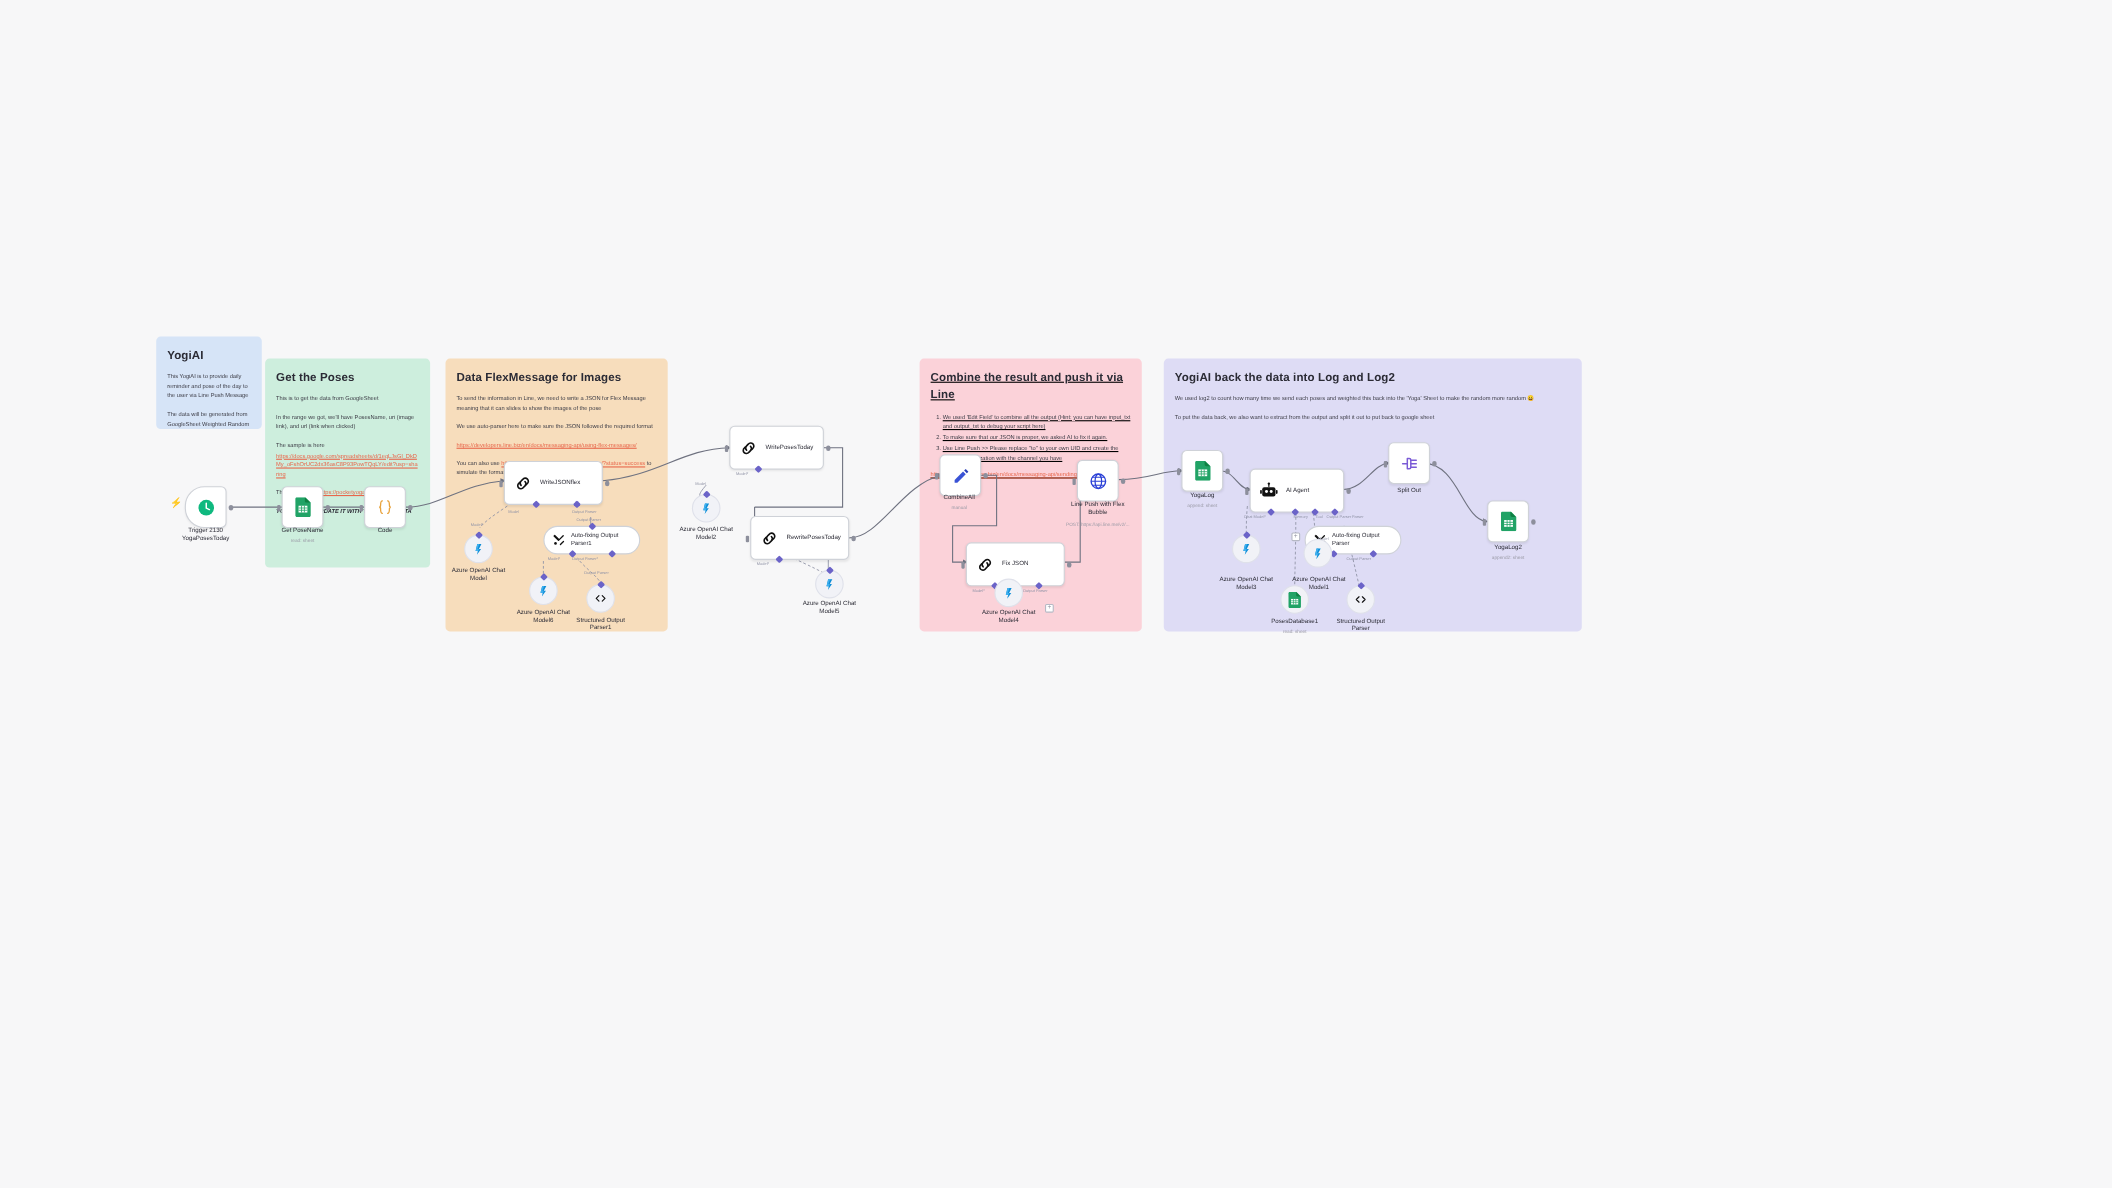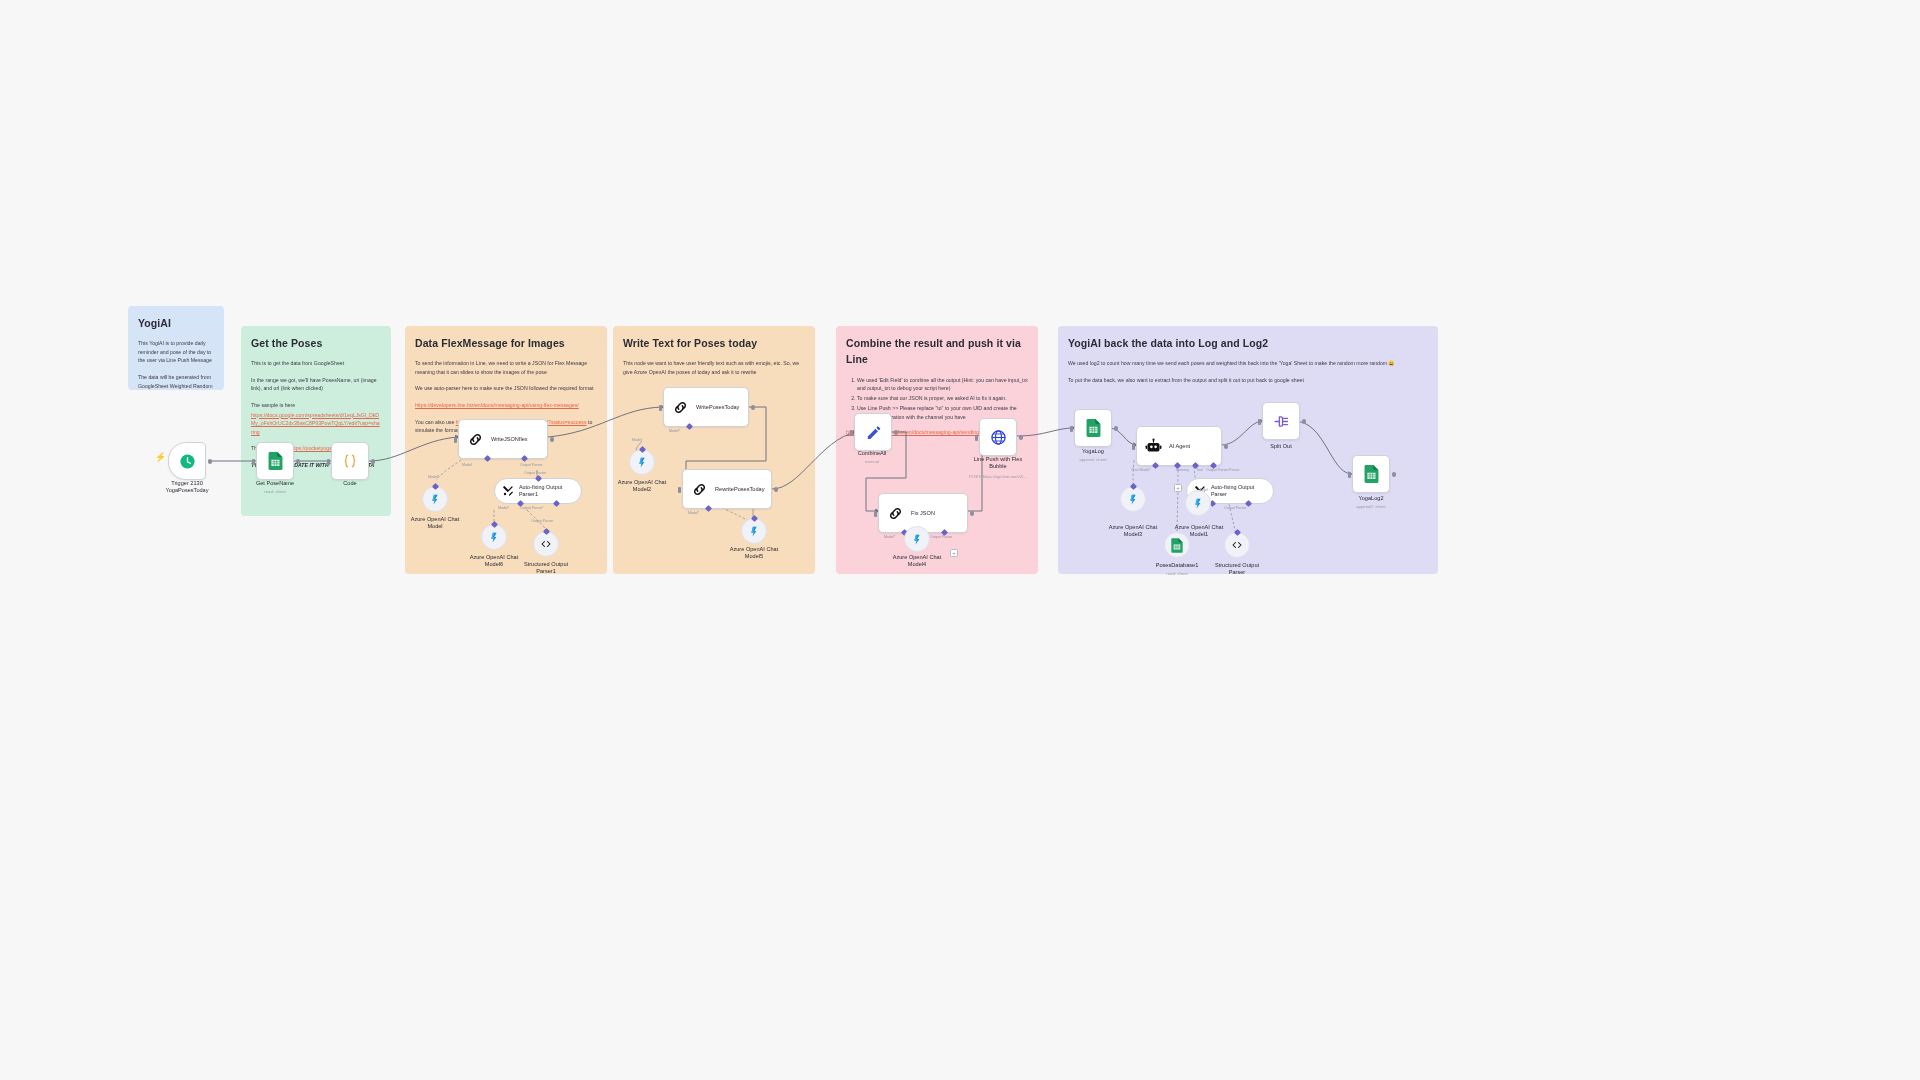--- a/index.html
+++ b/index.html
@@ -53,21 +53,21 @@
     font-size: 5.2px;
     color: #3c3c46;
     line-height: 1.7;
   }
   .sticky ol li { margin-bottom: 1px; }
 
   .note-blue   { background: #d6e4f7; }
   .note-green  { background: #cdeedd; }
   .note-orange { background: #f7ddbc; }
   .note-orange2{ background: #f7ddbc; }
-  .note-pink   { background: #fbd2d9; }
+  .note-pink   { background: #fbd2d9; text-decoration: underline; }
   .note-purple { background: #dedcf5; }
 
   
   #wires { position: absolute; left: 0; top: 0; width: 1920px; height: 1080px; pointer-events: none; }
 
   
   .node {
     position: absolute;
     background: #ffffff;
     border: 1px solid #cfd2d8;
@@ -158,21 +158,21 @@
     font-size: 9px;
     color: #ff5b4a;
   }
   svg.ic { display: block; }
 </style>
 </head>
 <body>
 
 <div id="canvas">
 
-  <div class="sticky note-blue" style="left:128px; top:306px; width:96px; height:84px;">
+  <div class="sticky note-blue" style="left:142px; top:306px; width:96px; height:84px;">
     <h3>YogiAI</h3>
     <p>This YogiAI is to provide daily reminder and pose of the day to the user via Line Push Message</p>
     <p>The data will be generated from GoogleSheet Weighted Random Poses and Push to your Line at the scheduled time</p>
   </div>
 
   <div class="sticky note-green" style="left:241px; top:326px; width:150px; height:190px;">
     <h3>Get the Poses</h3>
     <p>This is to get the data from GoogleSheet</p>
     <p>In the range we got, we'll have PosesName, uri (image link), and url (link when clicked)</p>
     <p style="margin-bottom:1px;">The sample is here</p>
@@ -182,24 +182,20 @@
   </div>
 
   <div class="sticky note-orange" style="left:405px; top:326px; width:202px; height:248px;">
     <h3>Data FlexMessage for Images</h3>
     <p>To send the information in Line, we need to write a JSON for Flex Message meaning that it can slides to show the images of the pose</p>
     <p>We use auto-parser here to make sure the JSON followed the required format</p>
     <p class="link">https://developers.line.biz/en/docs/messaging-api/using-flex-messages/</p>
     <p><span>You can also use </span><span class="lnk">https://developers.line.biz/flex-simulator/?status=success</span><span> to simulate the format</span></p>
   </div>
 
-  <div class="sticky note-orange2" style="left:613px; top:326px; width:202px; height:248px;">
-    <h3>Write Text for Poses today</h3>
-    <p>This node we want to have user friendly text such as with emojis, etc. So, we give Azure OpenAI the poses of today and ask it to rewrite</p>
-  </div>
 
   <div class="sticky note-pink" style="left:836px; top:326px; width:202px; height:248px;">
     <h3>Combine the result and push it via Line</h3>
     <ol>
       <li>We used 'Edit Field' to combine all the output (Hint: you can have input_txt and output_txt to debug your script here)</li>
       <li>To make sure that our JSON is proper, we asked AI to fix it again.</li>
       <li>Use Line Push &gt;&gt; Please replace "to" to your own UID and create the header authorization with the channel you have</li>
     </ol>
     <p class="link">https://developers.line.biz/en/docs/messaging-api/sending-messages/</p>
   </div>

